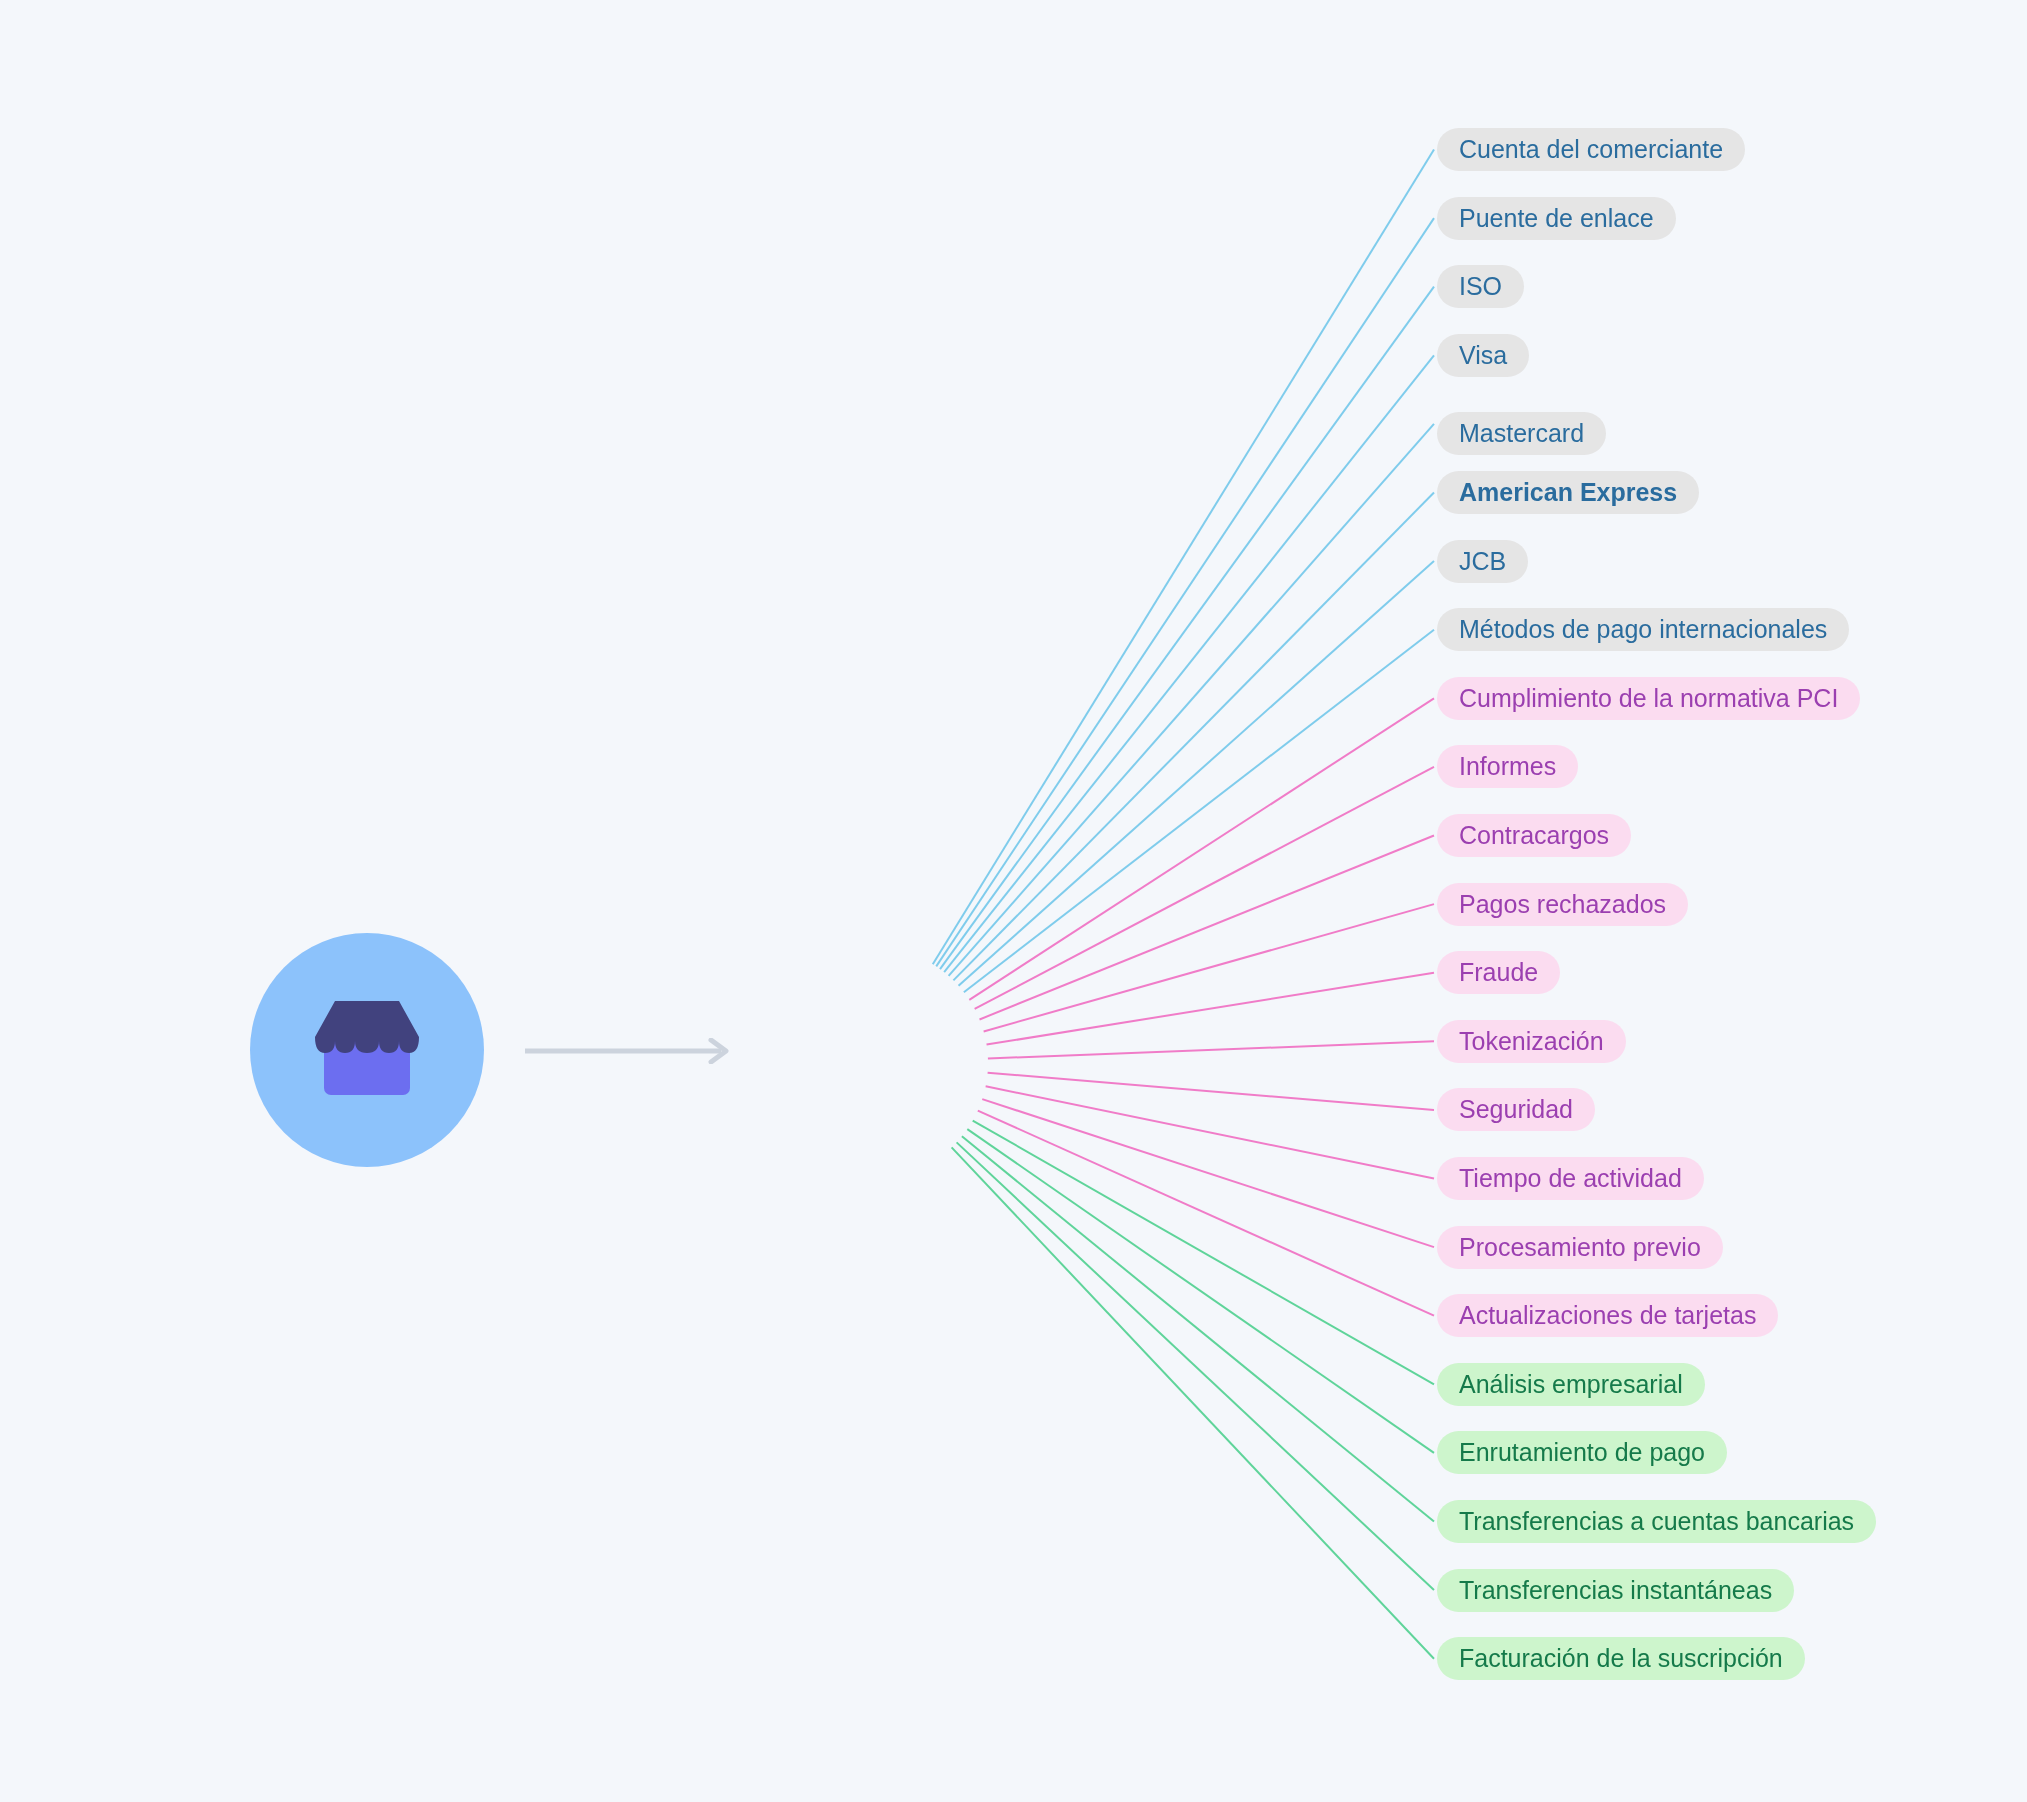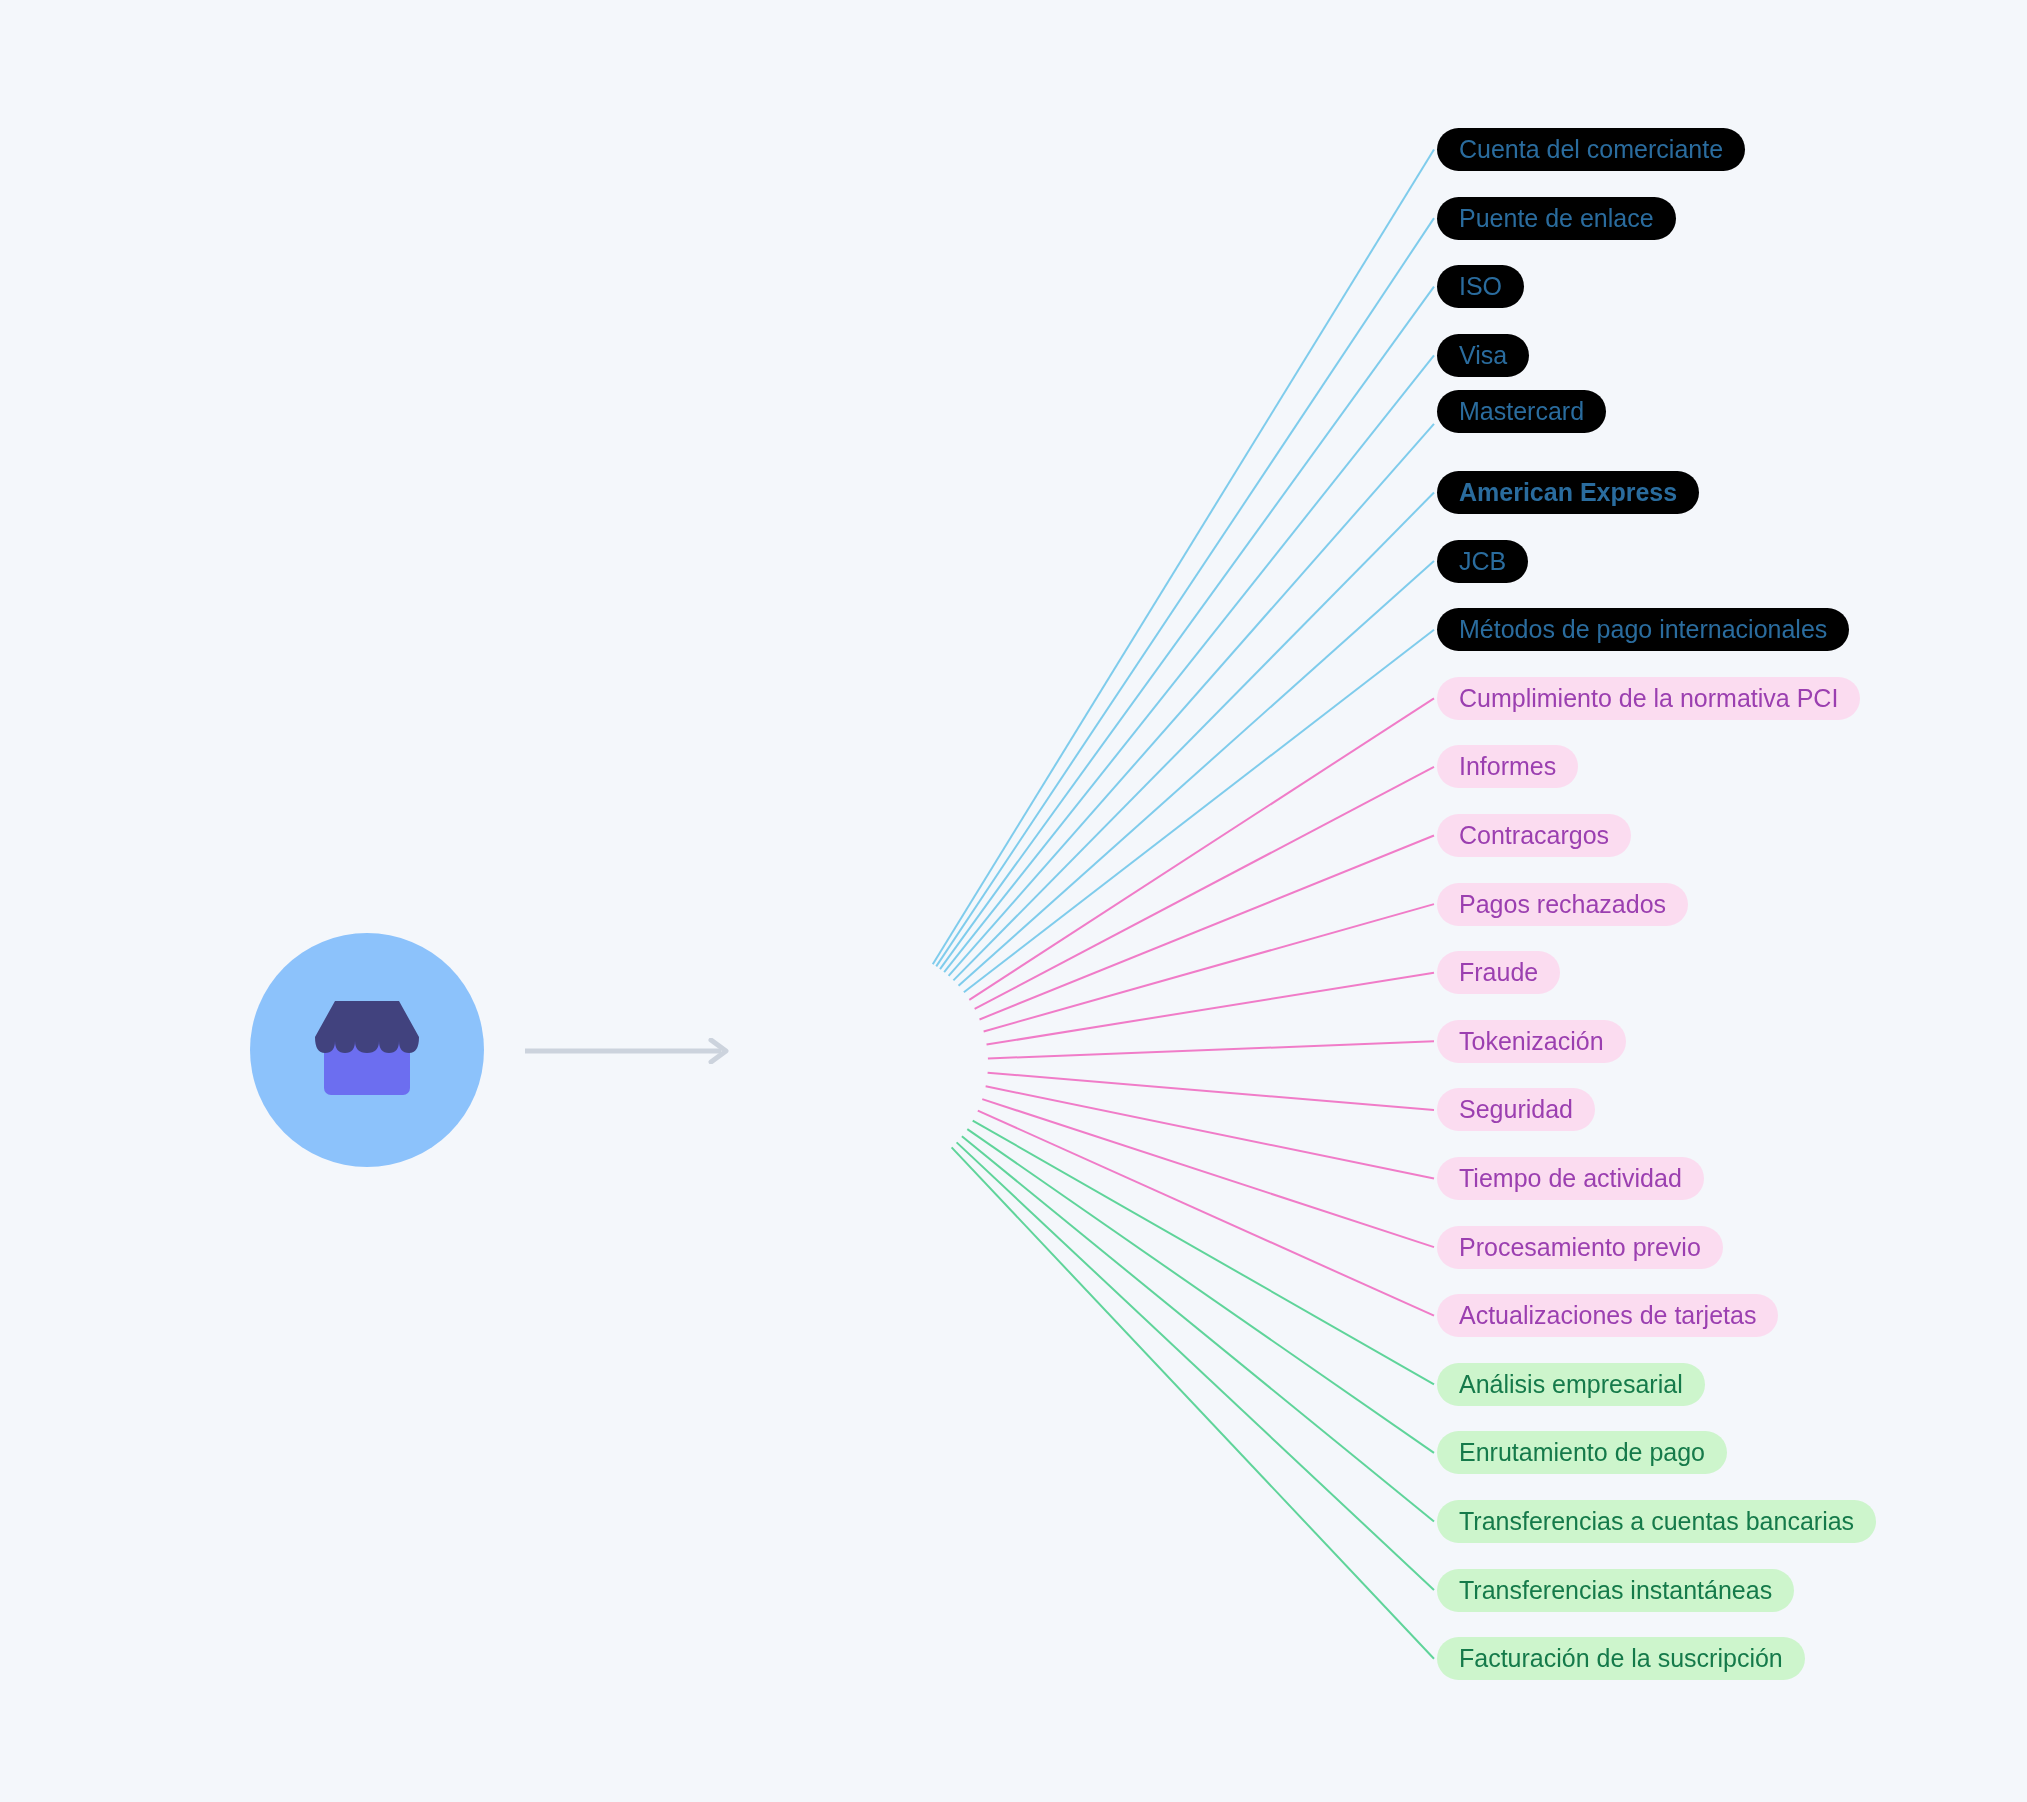--- a/index.html
+++ b/index.html
@@ -86,21 +86,21 @@
     left: 1437px;
     height: 43px;
     line-height: 43px;
     border-radius: 22px;
     padding: 0 22px;
     font-size: 25px;
     white-space: nowrap;
     box-sizing: border-box;
     z-index: 2;
   }
-  .pill.g-blue  { background: #000000; color: #2a6c9e; }
+  .pill.g-blue  { background: #e5e5e5; color: #2a6c9e; }
   .pill.g-pink  { background: #fbdcf0; color: #9b3fb0; }
   .pill.g-green { background: #cdf5cc; color: #157a4a; }
 </style>
 </head>
 <body>
 
 <div id="canvas">
 
   <svg id="links" viewBox="0 0 2027 1802" xmlns="http://www.w3.org/2000/svg">
       <line x1="932.78" y1="964.20" x2="1434.00" y2="149.50" stroke="#7fccec" stroke-width="2"></line>
@@ -144,21 +144,21 @@
   <svg class="arrow-connector" viewBox="0 0 215 26" xmlns="http://www.w3.org/2000/svg">
     <line x1="2" y1="13" x2="198" y2="13" stroke="#ccd3dd" stroke-width="5"></line>
     <polyline points="188,2 203,13 188,24" fill="none" stroke="#ccd3dd" stroke-width="5" stroke-linecap="round" stroke-linejoin="round"></polyline>
   </svg>
 
 
 <div class="pill g-blue" style="top: 128px;"><span>Cuenta del comerciante</span></div>
     <div class="pill g-blue" style="top: 196.6px;"><span>Puente de enlace</span></div>
     <div class="pill g-blue" style="top: 265.2px;"><span>ISO</span></div>
     <div class="pill g-blue" style="top: 333.8px;"><span>Visa</span></div>
-    <div class="pill g-blue" style="top: 390px;"><span>Mastercard</span></div>
+    <div class="pill g-blue" style="top: 412px;"><span>Mastercard</span></div>
     <div class="pill g-blue" style="top: 471px; font-weight: bold;"><span>American Express</span></div>
     <div class="pill g-blue" style="top: 539.6px;"><span>JCB</span></div>
     <div class="pill g-blue" style="top: 608.2px;"><span>Métodos de pago internacionales</span></div>
     <div class="pill g-pink" style="top: 676.8px;"><span>Cumplimiento de la normativa PCI</span></div>
     <div class="pill g-pink" style="top: 745.4px;"><span>Informes</span></div>
     <div class="pill g-pink" style="top: 814px;"><span>Contracargos</span></div>
     <div class="pill g-pink" style="top: 882.6px; text-align: right;"><span>Pagos rechazados</span></div>
     <div class="pill g-pink" style="top: 951.2px;"><span>Fraude</span></div>
     <div class="pill g-pink" style="top: 1019.8px;"><span>Tokenización</span></div>
     <div class="pill g-pink" style="top: 1088.4px;"><span>Seguridad</span></div>

